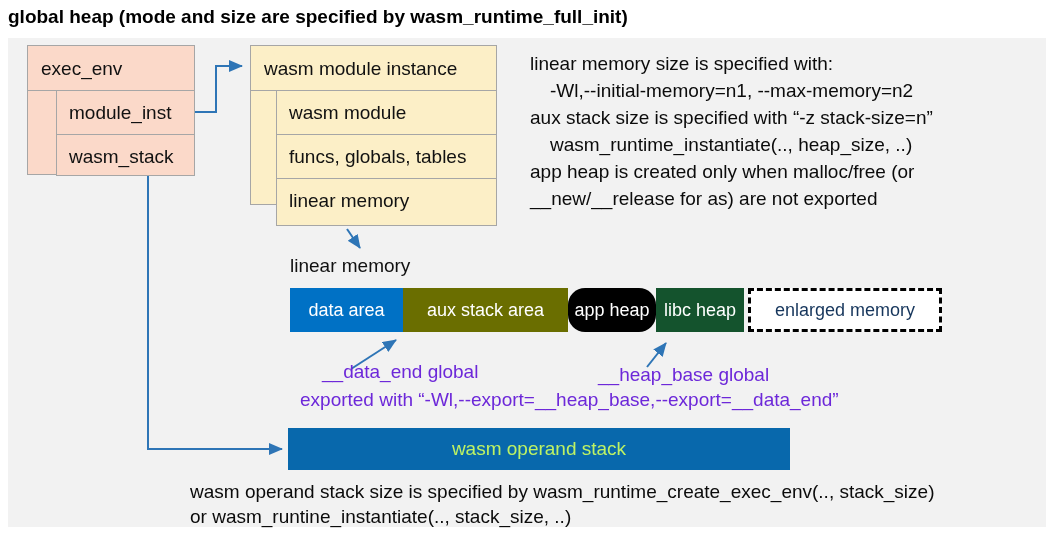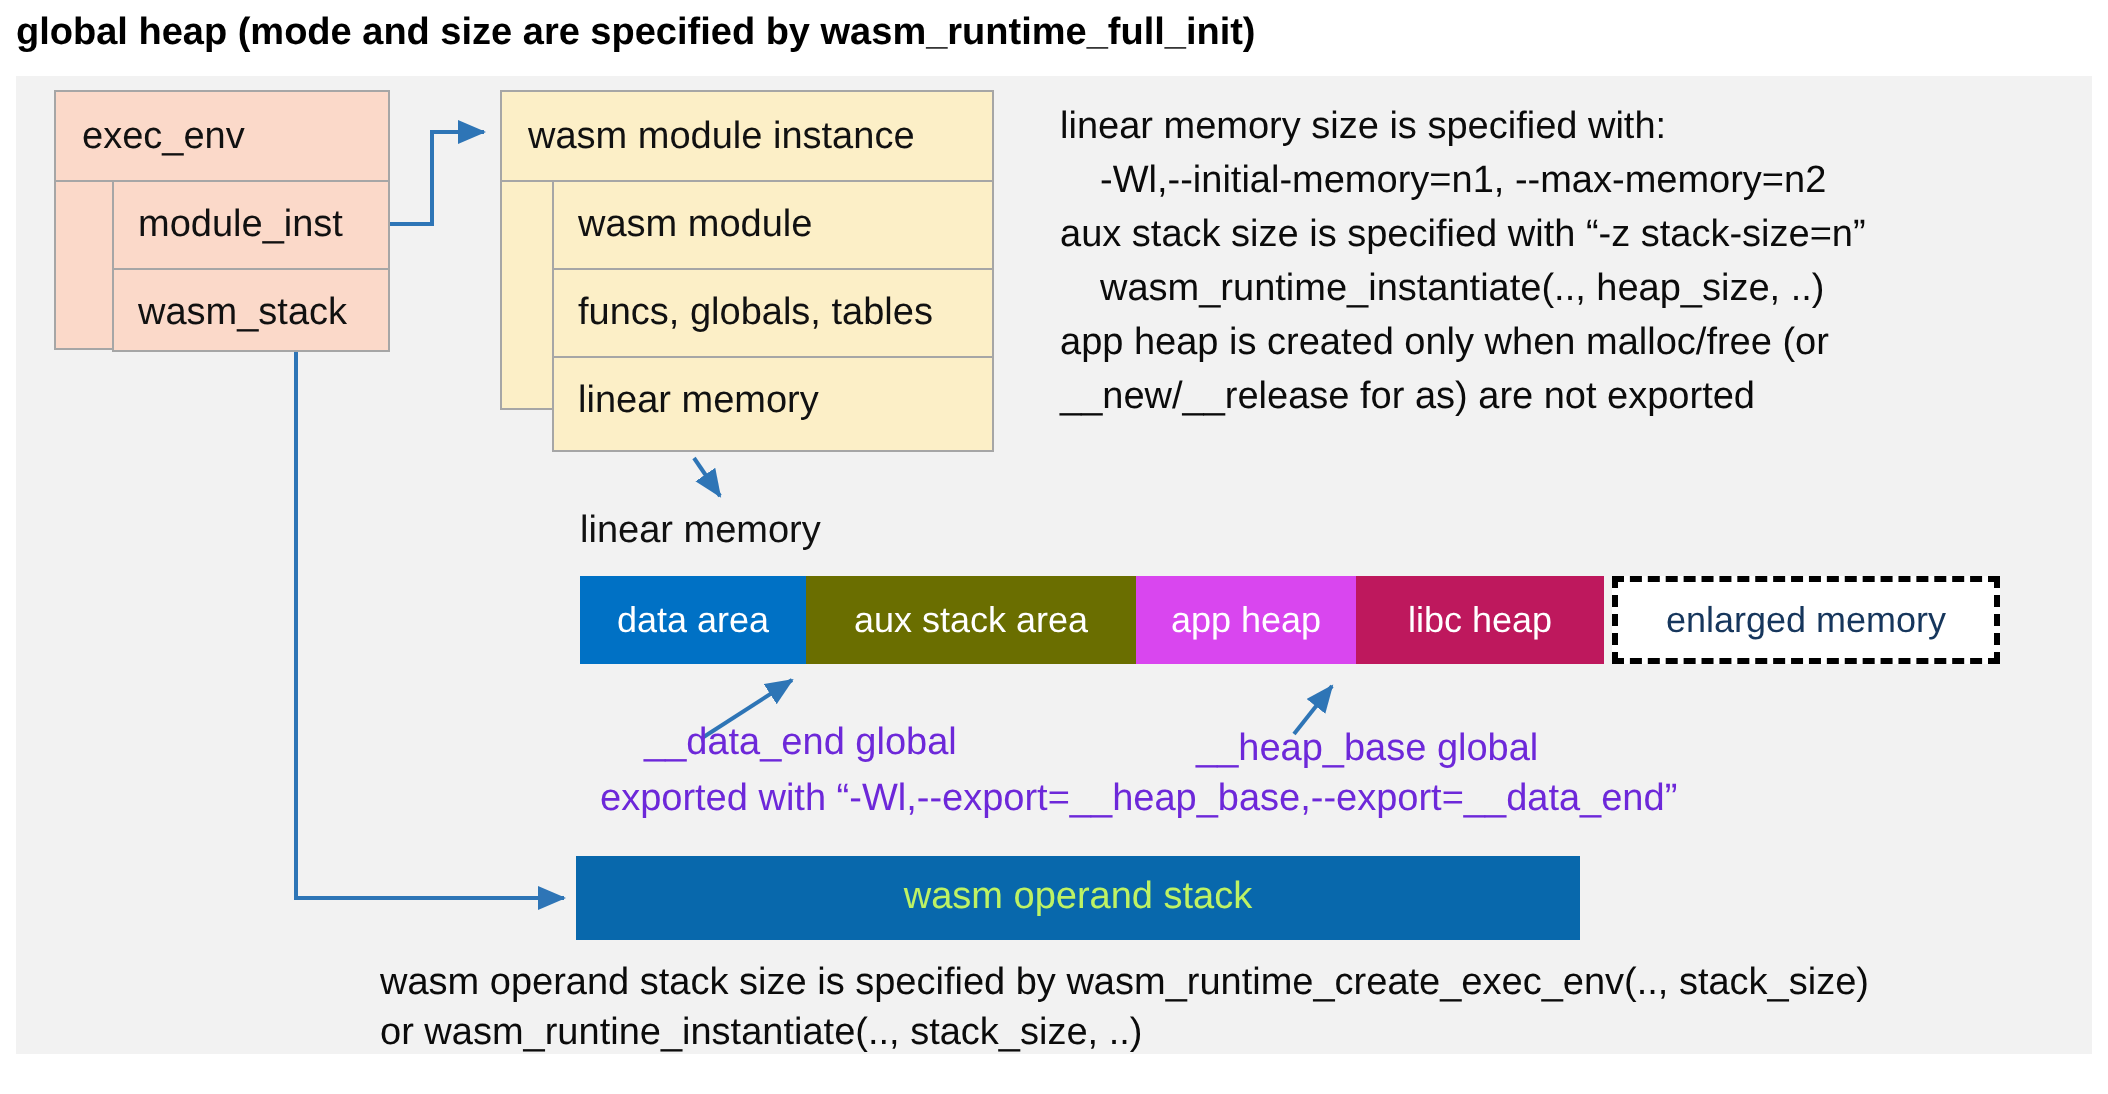--- a/index.html
+++ b/index.html
@@ -27,22 +27,22 @@
   
   .notes{position:absolute;left:530px;top:50px;font-size:19px;line-height:27px;color:#0b0b0b;}
   .notes .indent{padding-left:20px;}
 
   
   .lm-label{position:absolute;left:290px;top:255px;font-size:19px;}
   .lm-bar{position:absolute;left:290px;top:288px;height:44px;display:flex;align-items:stretch;}
   .seg{display:flex;align-items:center;justify-content:center;color:#fff;font-size:18px;}
   .seg-data{width:113px;background:#0071C5;}
   .seg-aux{width:165px;background:#6A6E00;}
-  .seg-app{width:110px;background:#d946ef;}
-  .seg-libc{width:124px;background:#be185d;}
+  .seg-app{width:88px;background:#000000;border-radius:17px;}
+  .seg-libc{width:88px;background:#14532d;}
   .seg-enlarged{margin-left:4px;width:188px;background:#ffffff;border:3px dashed #000;
                 display:flex;align-items:center;justify-content:center;
                 color:#16365C;font-size:18px;}
 
   
   .ann{position:absolute;font-size:19px;color:#6d28d9;}
   .ann-dataend{left:322px;top:361px;}
   .ann-heapbase{left:598px;top:364px;}
   .ann-exported{left:300px;top:389px;}
 

